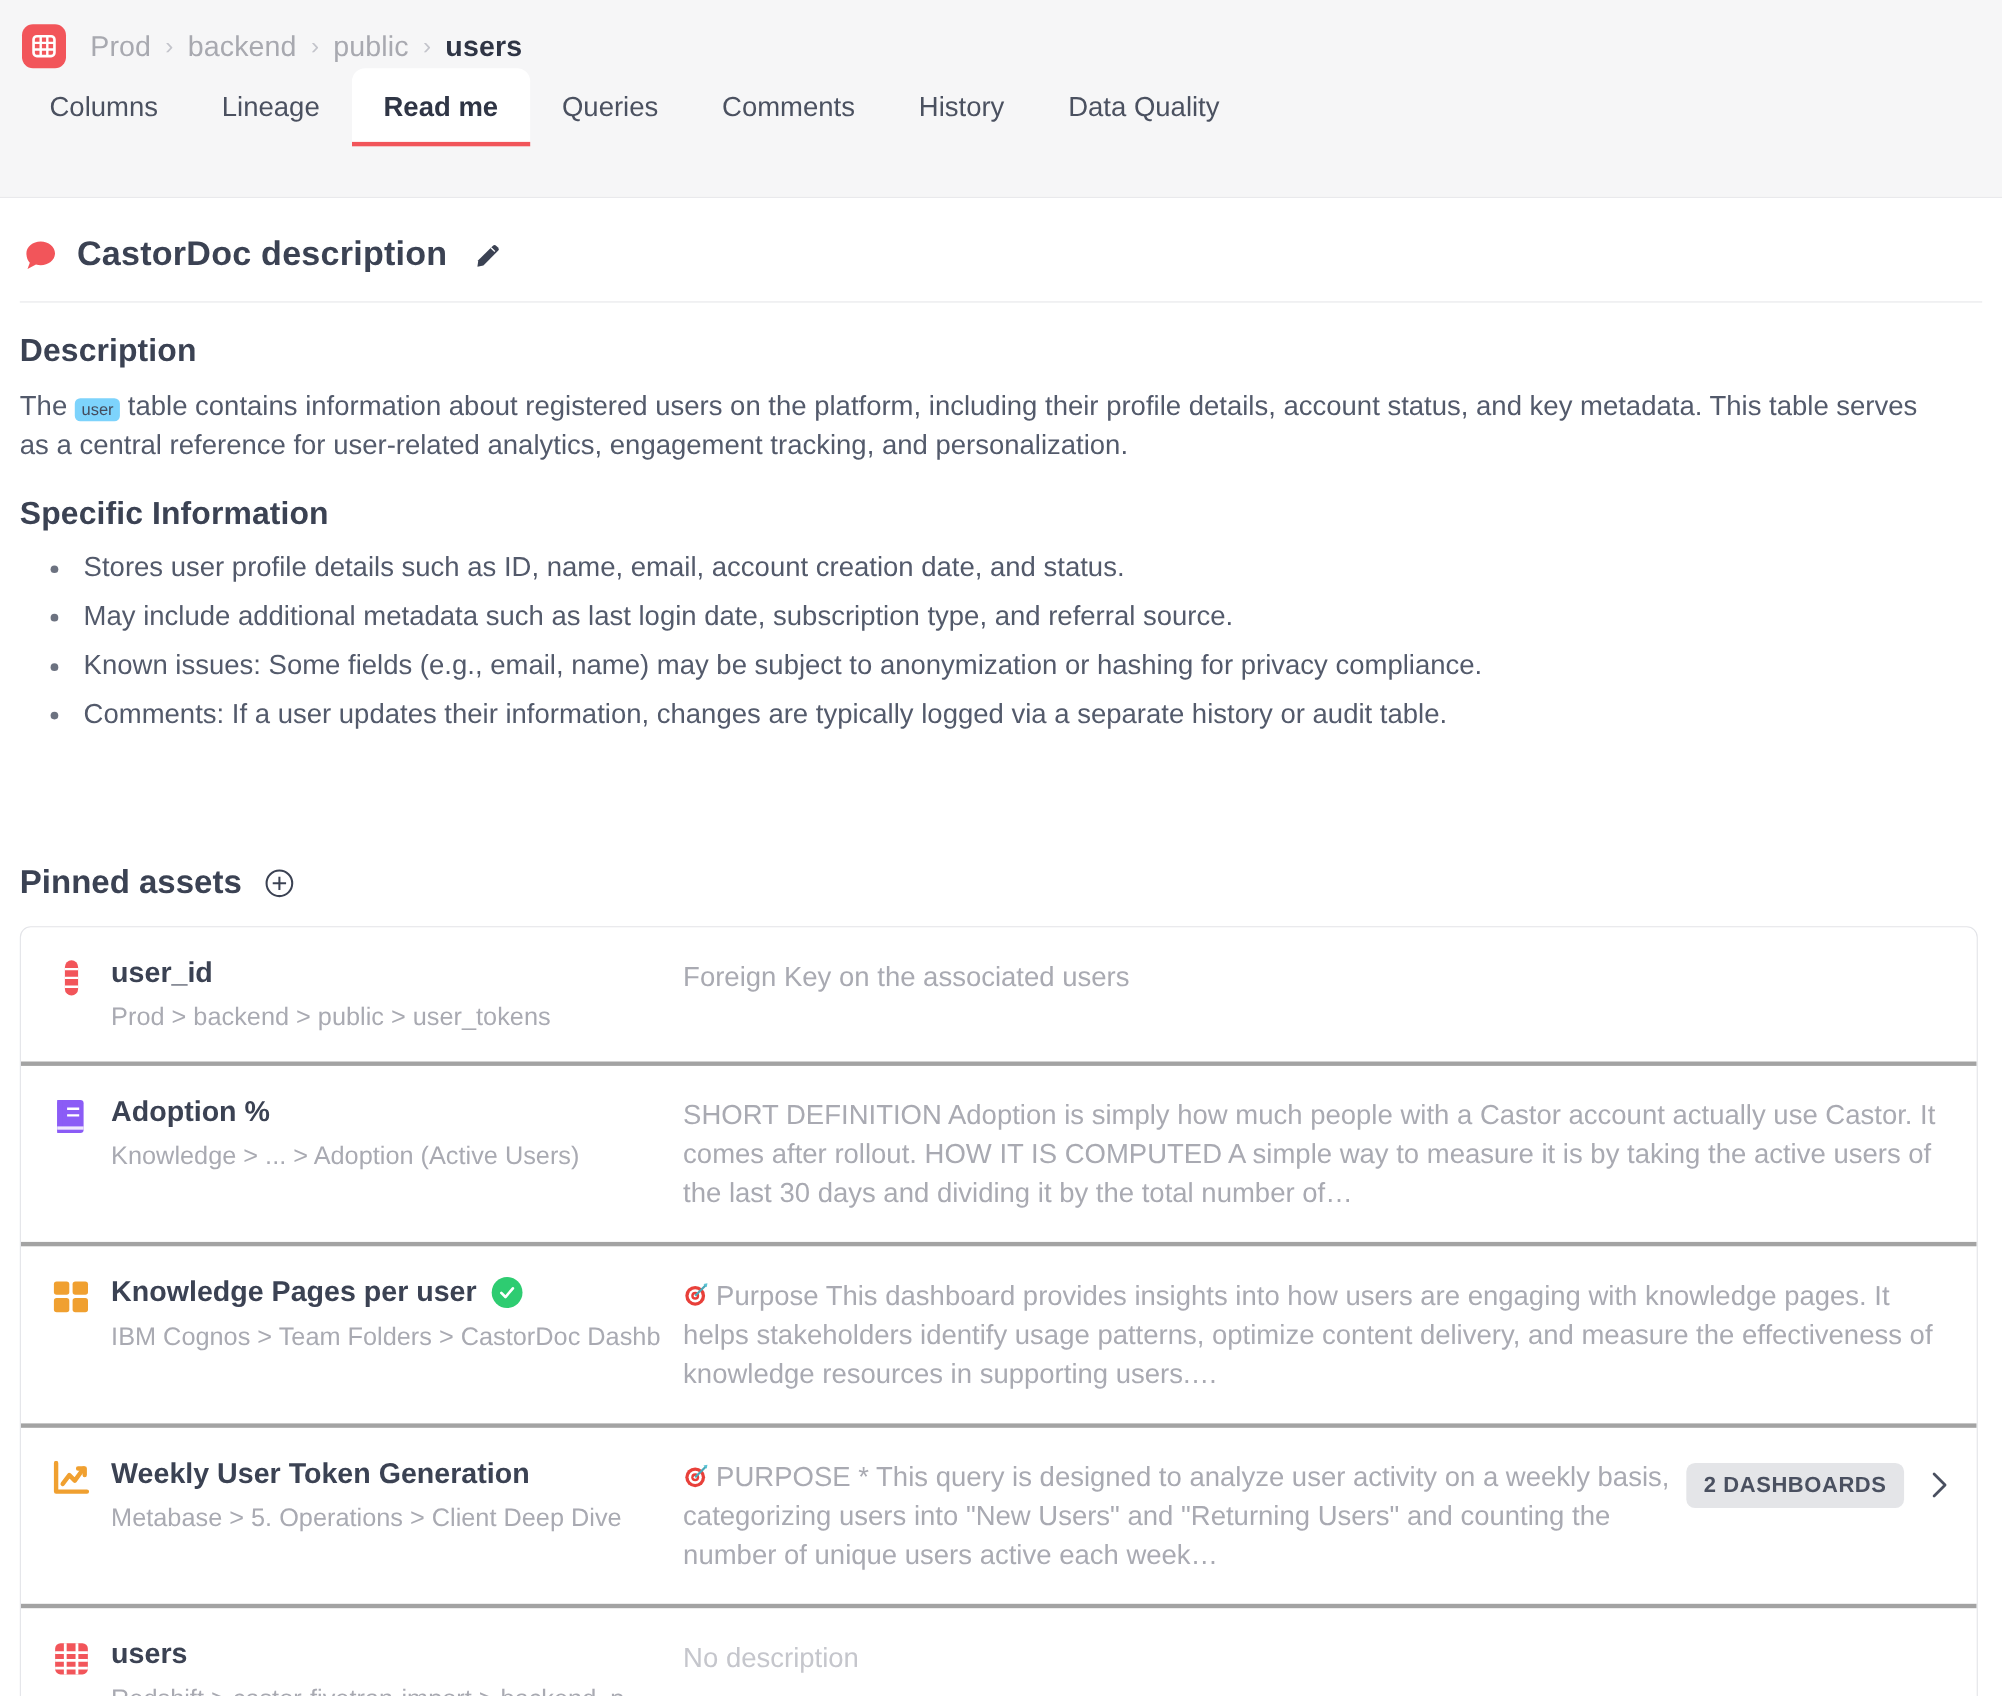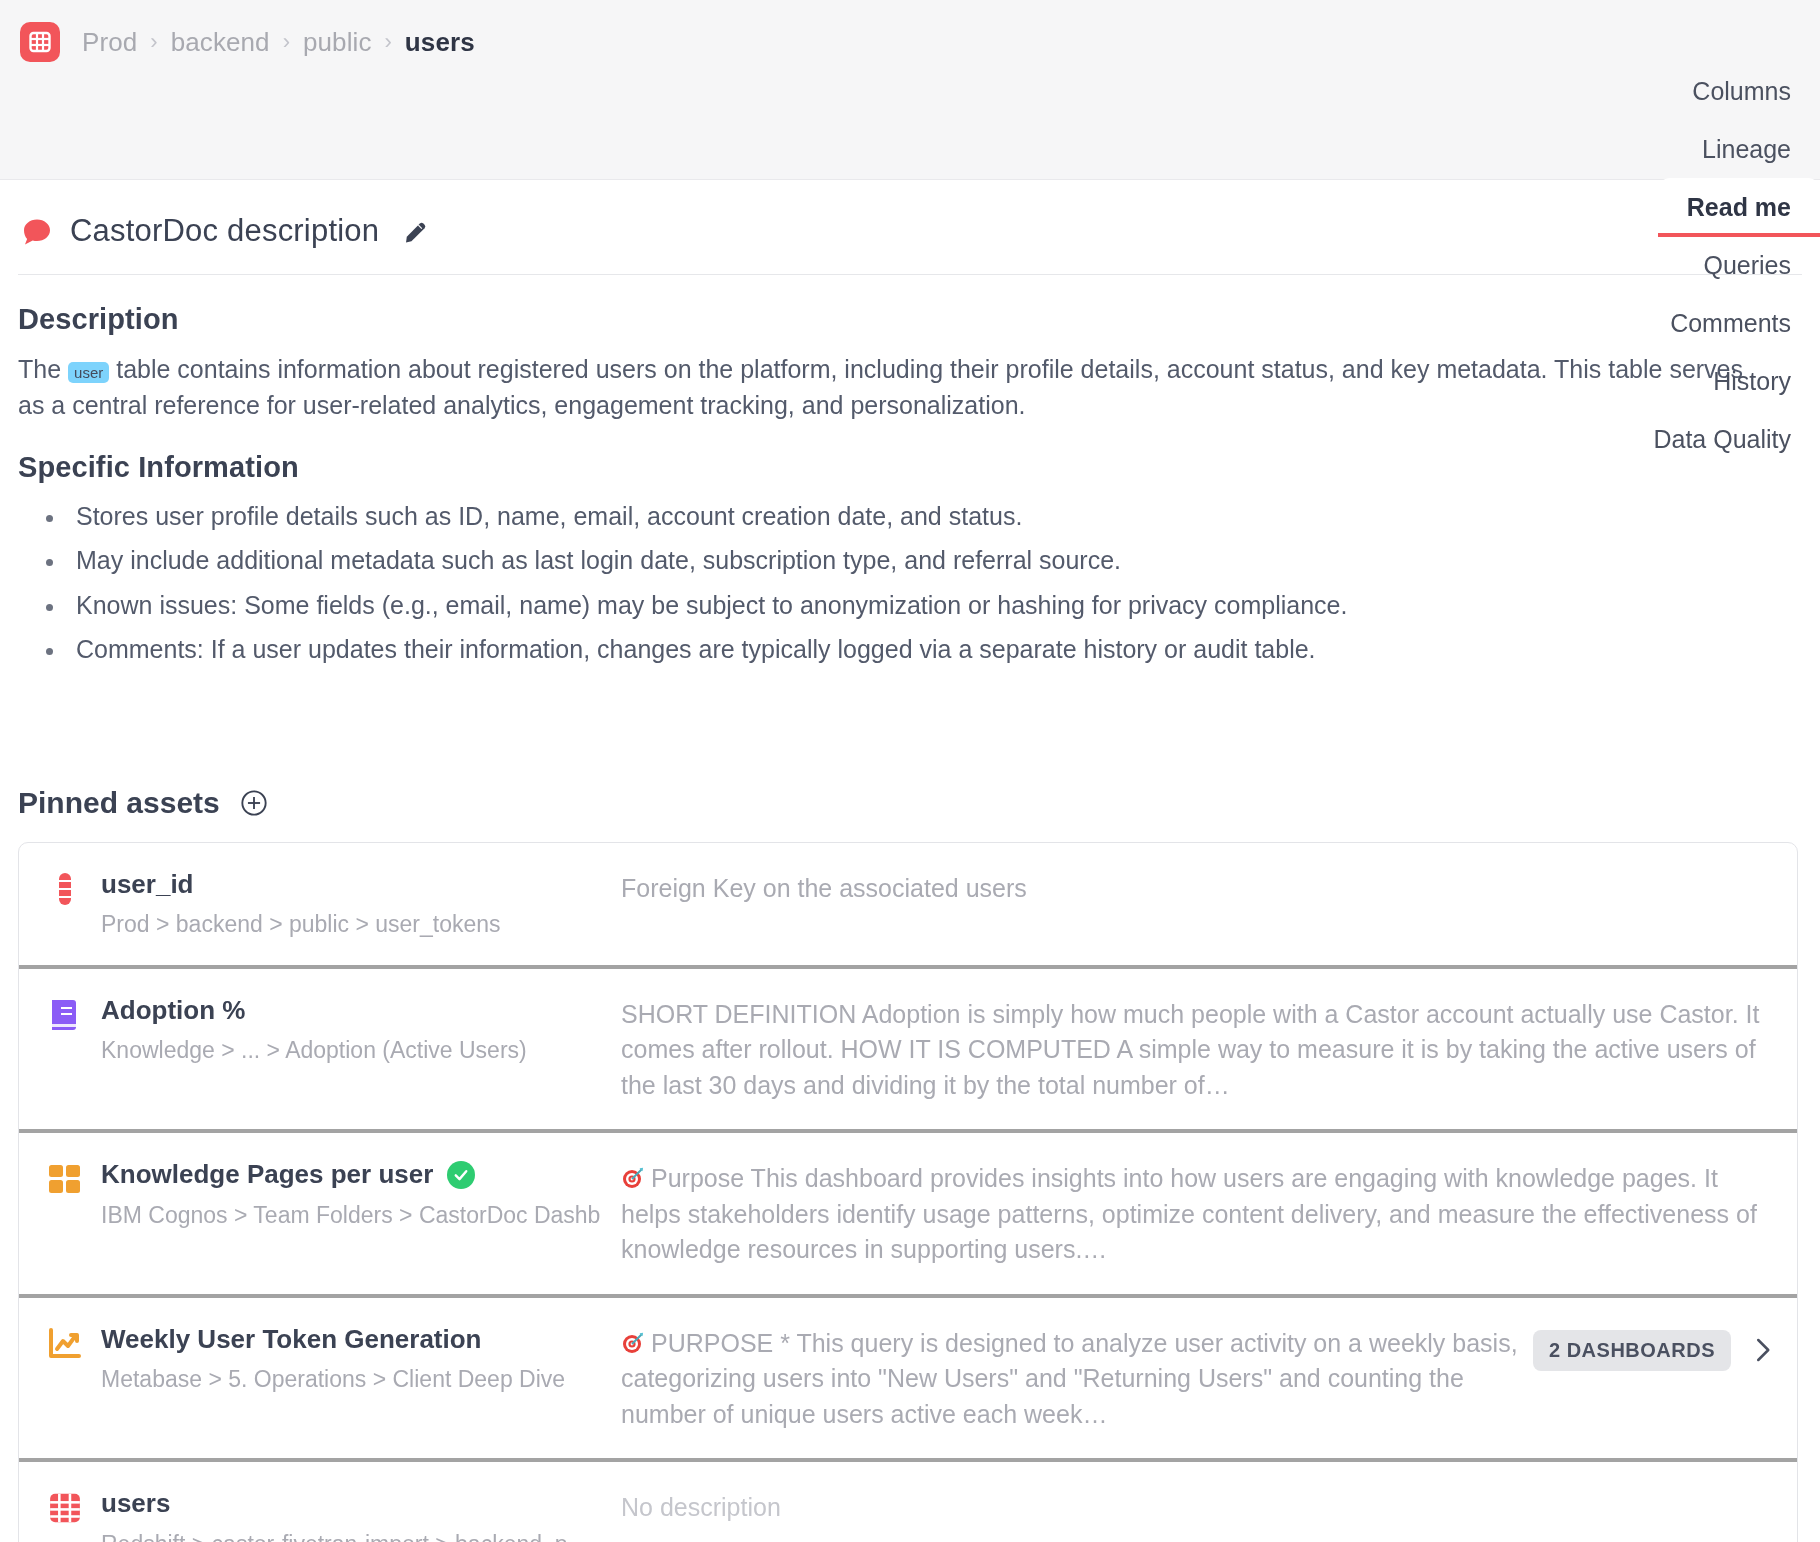--- a/index.html
+++ b/index.html
@@ -35,25 +35,24 @@
   .crumbs {
     display:flex; align-items:center; gap: 0;
     margin-left: 22px;
     font-size: 26px;
   }
   .crumb { color: #a8a9b0; letter-spacing: .1px; }
   .crumb.active { color: #2f3545; font-weight: 700; }
   .crumb-sep { color: #c3c4cb; margin: 0 13px; font-size: 22px; }
 
   .tabs {
-    display: flex; align-items: flex-end;
+    display: flex; align-items: center;
     padding-left: 16px;
     height: 70px;
     gap: 0;
-    flex-direction: column;
   }
   .tab {
     font-size: 25px;
     color: #4b5160;
     padding: 17px 29px 16px 29px;
     border-radius: 12px 12px 0 0;
     position: relative;
     cursor: pointer;
     white-space: nowrap;
     line-height: 1;
@@ -74,21 +73,21 @@
   
   .dochead {
     display:flex; align-items:center; gap: 18px;
     padding: 30px 20px 0 22px;
     height: 72px;
   }
   .castor-bubble {
     width: 30px; height: 26px; flex:0 0 auto; position: relative;
   }
   .dochead-title {
-    font-size: 31px; font-weight: 400; color: #3b4253; letter-spacing: .2px;
+    font-size: 31px; font-weight: 700; color: #3b4253; letter-spacing: .2px;
   }
   .pencil { margin-left: 6px; cursor:pointer; display:flex; align-items:center;}
   hr.sep {
     border: none; border-top: 1px solid #e6e7ea;
     margin: 22px 18px 0 18px;
   }
 
   
   .content { padding: 0 20px 0 18px; }
   h2.secttl {

